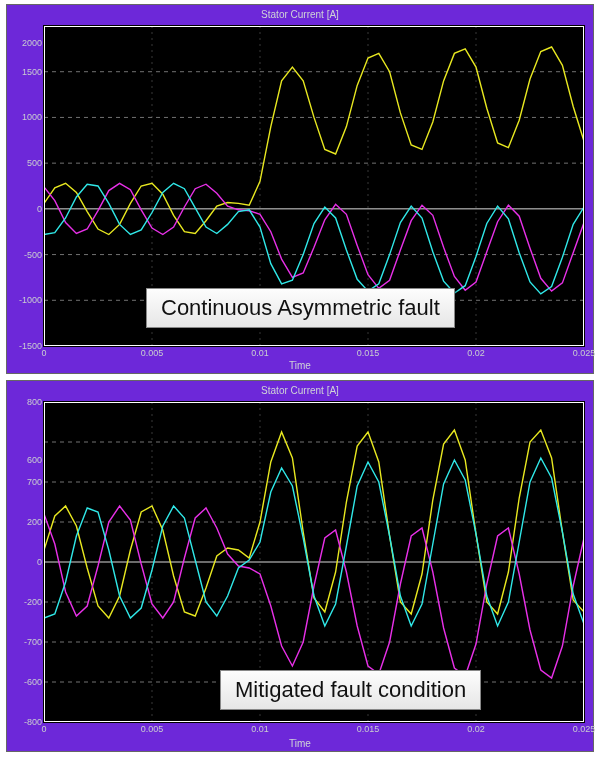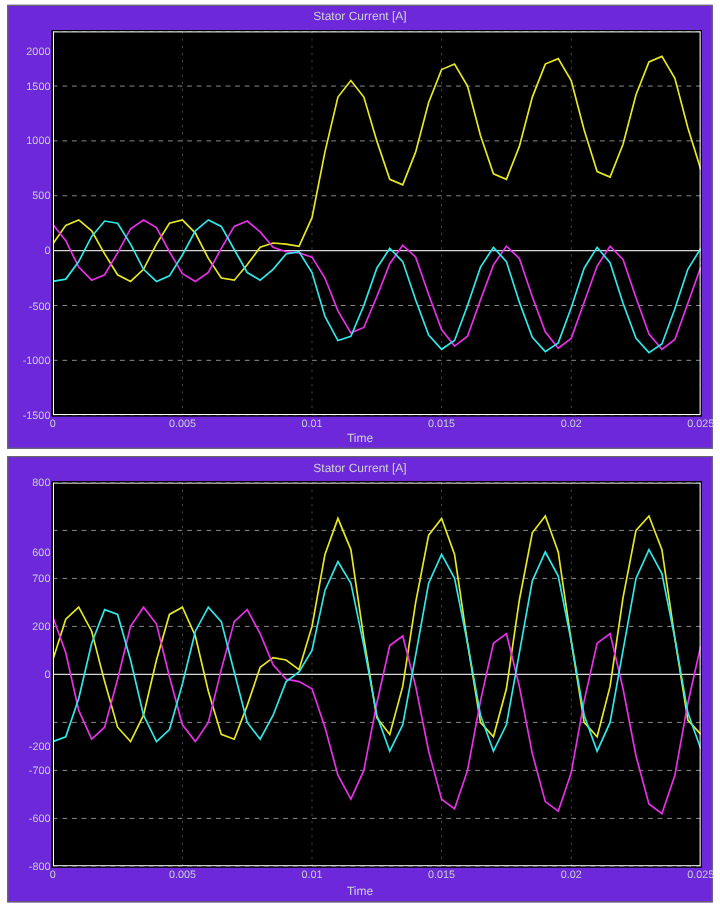--- a/index.html
+++ b/index.html
@@ -52,28 +52,29 @@
           <line y1="0" y2="320" x1="540" x2="540" stroke="#707070" stroke-width="0.5" stroke-dasharray="2 4"></line>
           <path d="M0.0 177.4 L10.8 161.8 L21.6 157.3 L32.4 166.4 L43.2 185.6 L54.0 203.0 L64.8 208.5 L75.6 198.4 L86.4 177.4 L97.2 160.0 L108.0 157.3 L118.8 168.2 L129.6 189.3 L140.4 205.7 L151.2 207.5 L162.0 194.7 L172.8 180.1 L183.6 176.5 L194.4 177.4 L205.2 179.2 L216.0 155.4 L226.8 100.6 L237.6 54.9 L248.4 41.1 L259.2 54.9 L270.0 91.4 L280.8 123.4 L291.6 128.0 L302.4 100.6 L313.2 59.4 L324.0 32.0 L334.8 27.4 L345.6 45.7 L356.4 86.9 L367.2 118.9 L378.0 123.4 L388.8 96.0 L399.6 54.9 L410.4 27.4 L421.2 22.9 L432.0 41.1 L442.8 82.3 L453.6 117.0 L464.4 121.6 L475.2 94.2 L486.0 53.0 L496.8 25.6 L507.6 21.0 L518.4 39.3 L529.2 80.5 L540.0 115.2 " fill="none" stroke="#e8e820" stroke-width="1.4"></path>
           <path d="M0.0 160.9 L10.8 174.6 L21.6 196.6 L32.4 207.5 L43.2 203.0 L54.0 184.7 L64.8 164.6 L75.6 157.3 L86.4 163.7 L97.2 183.8 L108.0 202.1 L118.8 208.5 L129.6 201.1 L140.4 181.0 L151.2 162.7 L162.0 158.2 L172.8 167.3 L183.6 180.1 L194.4 183.8 L205.2 184.7 L216.0 188.3 L226.8 205.7 L237.6 233.1 L248.4 251.4 L259.2 246.9 L270.0 221.3 L280.8 193.8 L291.6 178.3 L302.4 188.3 L313.2 219.4 L324.0 248.7 L334.8 262.4 L345.6 254.2 L356.4 224.0 L367.2 194.7 L378.0 179.2 L388.8 189.3 L399.6 221.3 L410.4 250.5 L421.2 264.2 L432.0 256.0 L442.8 225.8 L453.6 195.7 L464.4 179.2 L475.2 190.2 L486.0 222.2 L496.8 252.3 L507.6 265.1 L518.4 256.9 L529.2 226.7 L540.0 196.6 " fill="none" stroke="#e830e8" stroke-width="1.4"></path>
           <path d="M0.0 208.5 L10.8 206.6 L21.6 192.0 L32.4 171.0 L43.2 158.2 L54.0 160.0 L64.8 177.4 L75.6 198.4 L86.4 208.5 L97.2 203.9 L108.0 186.5 L118.8 166.4 L129.6 157.3 L140.4 162.7 L151.2 181.9 L162.0 201.1 L172.8 207.5 L183.6 198.4 L194.4 185.6 L205.2 183.8 L216.0 201.1 L226.8 237.7 L237.6 257.8 L248.4 254.2 L259.2 228.6 L270.0 197.5 L280.8 181.0 L291.6 192.0 L302.4 224.0 L313.2 253.3 L324.0 265.1 L334.8 257.8 L345.6 228.6 L356.4 196.6 L367.2 180.1 L378.0 192.0 L388.8 225.8 L399.6 255.1 L410.4 267.0 L421.2 259.7 L432.0 230.4 L442.8 197.5 L453.6 180.1 L464.4 192.9 L475.2 226.7 L486.0 256.0 L496.8 267.9 L507.6 260.6 L518.4 231.3 L529.2 198.4 L540.0 181.0 " fill="none" stroke="#30e8e8" stroke-width="1.4"></path>
           <rect x="0.5" y="0.5" width="539" height="319" fill="none" stroke="#ffffff" stroke-width="1"></rect>
         </svg>
       </div>
     <div class="xlab">Time</div>
   </div>
 
+  <div class="label-box" style="left:146px;top:288px">Continuous Asymmetric fault</div>
 
   <div class="panel" style="left:6px;top:380px;width:586px;height:370px">
     <div class="title">Stator Current [A]</div>
     <div class="plot" id="plot2" style="left:36px;top:20px;width:540px;height:320px">
         <div class="ytick" style="top: 320px;">-800</div>
         <div class="ytick" style="top: 280px;">-600</div>
         <div class="ytick" style="top: 240px;">-700</div>
-        <div class="ytick" style="top: 200px; margin-top: 20px;">-200</div>
+        <div class="ytick" style="top: 200px;">-200</div>
         <div class="ytick" style="top: 160px;">0</div>
         <div class="ytick" style="top: 120px;">200</div>
         <div class="ytick" style="top: 80px;">700</div>
         <div class="ytick" style="top: 40px; margin-top: 18px;">600</div>
         <div class="ytick" style="top: 0px;">800</div>
         <div class="xtick" style="left: 0px;">0</div>
         <div class="xtick" style="left: 108px;">0.005</div>
         <div class="xtick" style="left: 216px;">0.01</div>
         <div class="xtick" style="left: 324px;">0.015</div>
         <div class="xtick" style="left: 432px;">0.02</div>
@@ -96,14 +97,15 @@
           <line y1="0" y2="320" x1="540" x2="540" stroke="#707070" stroke-width="0.5" stroke-dasharray="2 4"></line>
           <path d="M0.0 148.0 L10.8 114.0 L21.6 104.0 L32.4 124.0 L43.2 166.0 L54.0 204.0 L64.8 216.0 L75.6 194.0 L86.4 148.0 L97.2 110.0 L108.0 104.0 L118.8 128.0 L129.6 174.0 L140.4 210.0 L151.2 214.0 L162.0 186.0 L172.8 154.0 L183.6 146.0 L194.4 148.0 L205.2 156.0 L216.0 120.0 L226.8 60.0 L237.6 30.0 L248.4 56.0 L259.2 130.0 L270.0 196.0 L280.8 210.0 L291.6 170.0 L302.4 100.0 L313.2 44.0 L324.0 30.0 L334.8 60.0 L345.6 134.0 L356.4 200.0 L367.2 212.0 L378.0 172.0 L388.8 98.0 L399.6 42.0 L410.4 28.0 L421.2 58.0 L432.0 132.0 L442.8 200.0 L453.6 212.0 L464.4 170.0 L475.2 96.0 L486.0 40.0 L496.8 28.0 L507.6 56.0 L518.4 130.0 L529.2 198.0 L540.0 210.0 " fill="none" stroke="#e8e820" stroke-width="1.4"></path>
           <path d="M0.0 112.0 L10.8 142.0 L21.6 190.0 L32.4 214.0 L43.2 204.0 L54.0 164.0 L64.8 120.0 L75.6 104.0 L86.4 118.0 L97.2 162.0 L108.0 202.0 L118.8 216.0 L129.6 200.0 L140.4 156.0 L151.2 116.0 L162.0 106.0 L172.8 126.0 L183.6 152.0 L194.4 164.0 L205.2 166.0 L216.0 172.0 L226.8 204.0 L237.6 244.0 L248.4 264.0 L259.2 240.0 L270.0 184.0 L280.8 136.0 L291.6 128.0 L302.4 170.0 L313.2 224.0 L324.0 264.0 L334.8 272.0 L345.6 240.0 L356.4 182.0 L367.2 134.0 L378.0 126.0 L388.8 170.0 L399.6 226.0 L410.4 266.0 L421.2 274.0 L432.0 242.0 L442.8 182.0 L453.6 134.0 L464.4 126.0 L475.2 172.0 L486.0 228.0 L496.8 268.0 L507.6 276.0 L518.4 244.0 L529.2 184.0 L540.0 136.0 " fill="none" stroke="#e830e8" stroke-width="1.4"></path>
           <path d="M0.0 216.0 L10.8 212.0 L21.6 180.0 L32.4 134.0 L43.2 106.0 L54.0 110.0 L64.8 148.0 L75.6 194.0 L86.4 216.0 L97.2 206.0 L108.0 168.0 L118.8 124.0 L129.6 104.0 L140.4 116.0 L151.2 158.0 L162.0 200.0 L172.8 214.0 L183.6 194.0 L194.4 166.0 L205.2 158.0 L216.0 140.0 L226.8 90.0 L237.6 66.0 L248.4 84.0 L259.2 136.0 L270.0 194.0 L280.8 224.0 L291.6 202.0 L302.4 144.0 L313.2 84.0 L324.0 60.0 L334.8 80.0 L345.6 134.0 L356.4 194.0 L367.2 224.0 L378.0 202.0 L388.8 142.0 L399.6 82.0 L410.4 58.0 L421.2 78.0 L432.0 132.0 L442.8 194.0 L453.6 224.0 L464.4 200.0 L475.2 140.0 L486.0 80.0 L496.8 56.0 L507.6 76.0 L518.4 130.0 L529.2 192.0 L540.0 222.0 " fill="none" stroke="#30e8e8" stroke-width="1.4"></path>
           <rect x="0.5" y="0.5" width="539" height="319" fill="none" stroke="#ffffff" stroke-width="1"></rect>
         </svg>
       </div>
     <div class="xlab">Time</div>
   </div>
 
+  <div class="label-box" style="left:220px;top:670px">Mitigated  fault condition</div>
 
 </div>
 
 </body></html>

